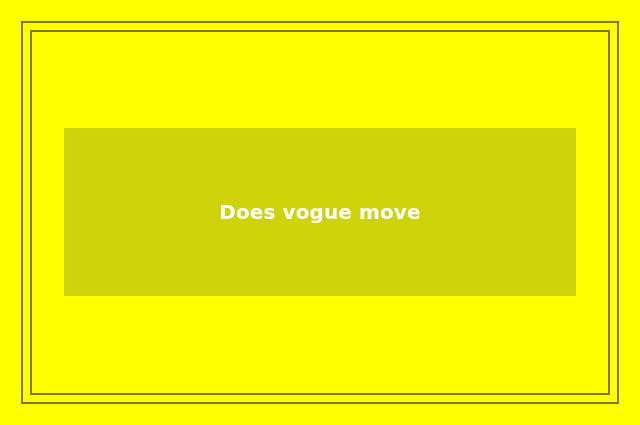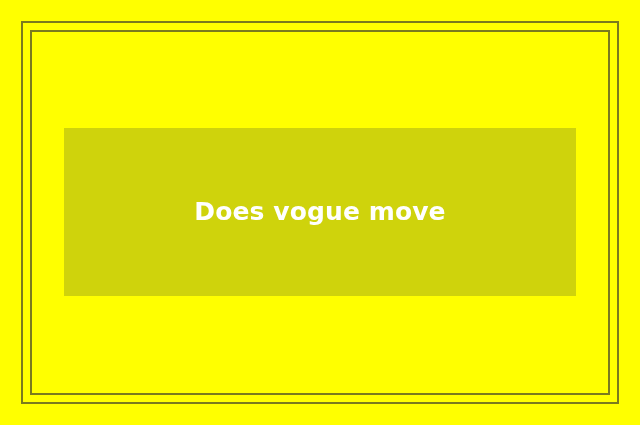--- a/index.html
+++ b/index.html
@@ -55,21 +55,21 @@
     flex-direction: column;
     align-items: center;
     justify-content: center;
     box-sizing: border-box;
   }
 
   .caption-line {
     color: #ffffff;
     font-family: "DejaVu Sans", sans-serif;
     font-weight: bold;
-    font-size: 25px;
+    font-size: 20px;
     line-height: 38px;
     letter-spacing: 0.1px;
     text-align: center;
     white-space: pre;
   }
 </style>
 </head>
 <body>
 
 <div id="poster">

